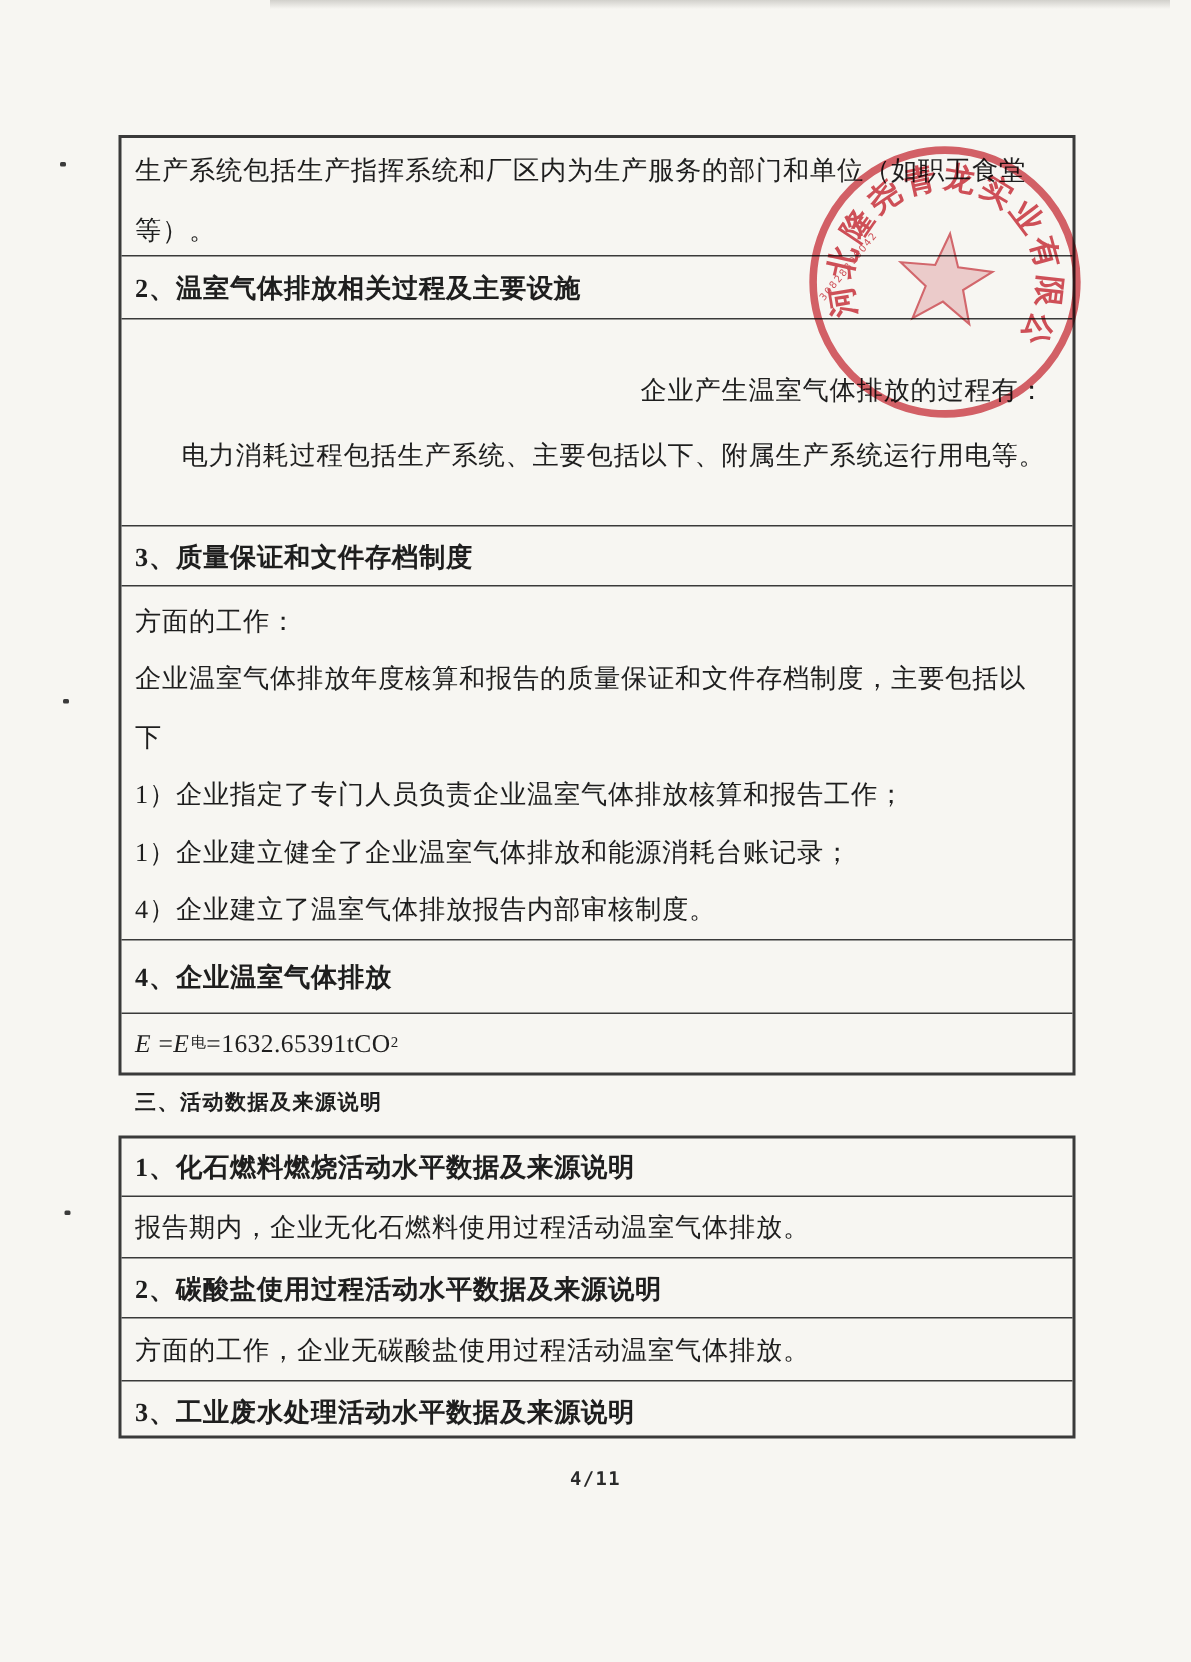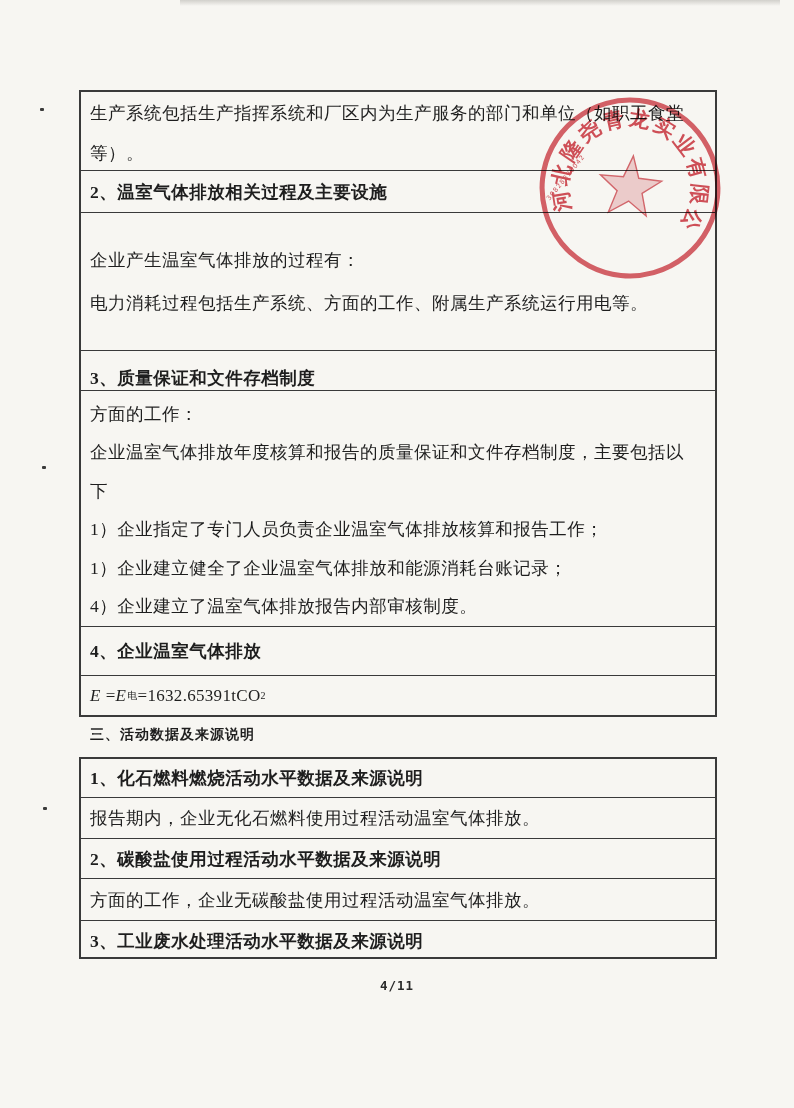--- a/index.html
+++ b/index.html
@@ -26,23 +26,23 @@
   .t2{top:757px;height:202px;}
   .row{box-sizing:border-box;padding-left:9px;padding-right:18px;}
   .row + .row{border-top:1.6px solid #3a3a3a;}
   .row.header{display:flex;align-items:center;font-weight:700;font-size:17.5px;letter-spacing:.5px;}
   .row.textrow{display:flex;flex-direction:column;justify-content:center;font-size:17.5px;letter-spacing:.5px;}
   .row .line{margin:0;}
   
   .t1 .r1{height:78px;padding-top:4px;}
   .t1 .r1 .line{line-height:40px;}
   .t1 .r2{height:42px;}
-  .t1 .r3{height:138px;}
+  .t1 .r3{height:138px;text-align:right;}
   .t1 .r3 .line{line-height:43px;}
-  .t1 .r4{height:40px;align-items:flex-end;}
+  .t1 .r4{height:40px;}
   .t1 .r5{height:236px;padding-top:3px;}
   .t1 .r5 .line{line-height:38.5px;}
   .t1 .r6{height:49px;}
   .t1 .r7{height:40px;display:flex;align-items:center;font-size:17px;letter-spacing:.3px;}
   .t1 .r7 .fvar{font-style:italic;font-family:"Liberation Serif","DejaVu Serif",serif;margin-right:5px;}
   .t1 .r7 .fvar2{font-style:italic;margin-right:1px;}
   .t1 .r7 sub{font-size:10px;line-height:0;}
   
   .t2 .ra{height:38px;}
   .t2 .rb{height:41px;}
@@ -75,21 +75,21 @@
 <div class="doc-table t1">
   <div class="row textrow r1">
     <p class="line">生产系统包括生产指挥系统和厂区内为生产服务的部门和单位（如职工食堂</p>
     <p class="line">等）。</p>
   </div>
   <div class="row header r2">
     <span>2、温室气体排放相关过程及主要设施</span>
   </div>
   <div class="row textrow r3">
     <p class="line">企业产生温室气体排放的过程有：</p>
-    <p class="line">电力消耗过程包括生产系统、方面的工作、附属生产系统运行用电等。</p>
+    <p class="line">电力消耗过程包括生产系统、主要包括以下、附属生产系统运行用电等。</p>
   </div>
   <div class="row header r4">
     <span>3、质量保证和文件存档制度</span>
   </div>
   <div class="row textrow r5">
     <p class="line">方面的工作：</p>
     <p class="line">企业温室气体排放年度核算和报告的质量保证和文件存档制度，主要包括以下</p>
     <p class="line">1）企业指定了专门人员负责企业温室气体排放核算和报告工作；</p>
     <p class="line">1）企业建立健全了企业温室气体排放和能源消耗台账记录；</p>
     <p class="line">4）企业建立了温室气体排放报告内部审核制度。</p>

